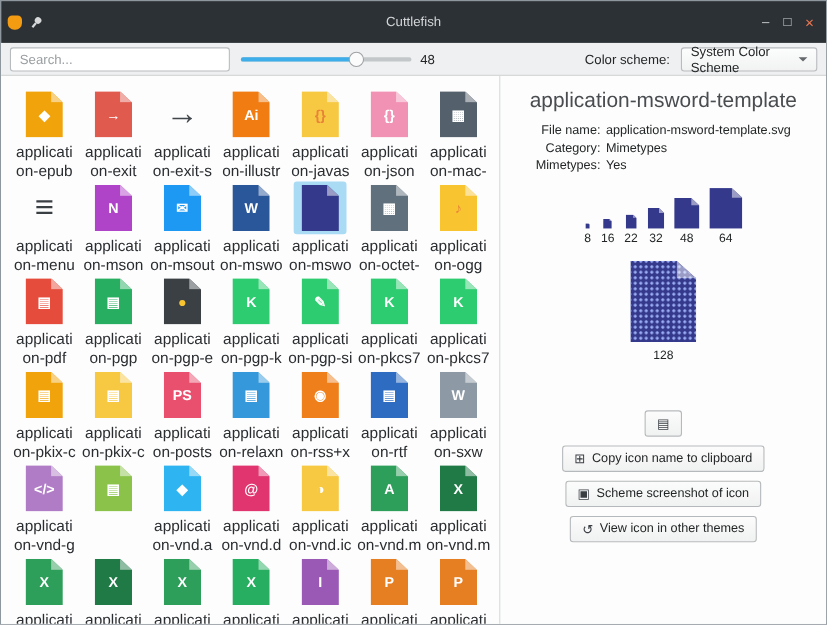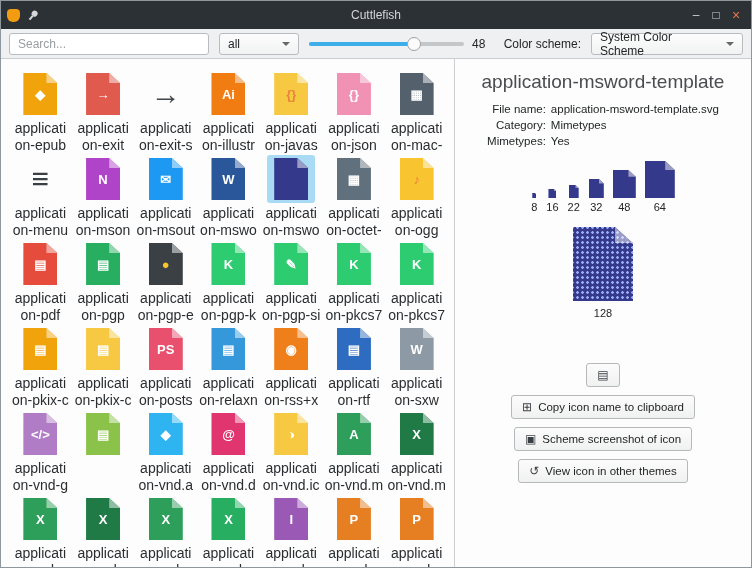--- a/index.html
+++ b/index.html
@@ -1,36 +1,36 @@
 <!DOCTYPE html>
 <html><head>
 <meta charset="utf-8">
 <style>
   * { margin:0; padding:0; box-sizing:border-box; }
   html,body { width:752px; height:568px; overflow:hidden; }
   body { font-family:"Liberation Sans", sans-serif; font-size:12px; color:#232627; background:#fcfcfc; border:1px solid #8f979e; }
 
   
-  .titlebar { position:relative; height:28px; background:#2c3136; display:flex; align-items:center; padding:0 6px; }
+  .titlebar { position:relative; height:38px; background:#2c3136; display:flex; align-items:center; padding:0 6px; }
   .title { position:absolute; left:0; right:0; text-align:center; color:#d4d6d7; font-size:12px; pointer-events:none; }
   .app-icon { width:13px; height:13px; border-radius:4px 4px 6px 6px; background:#f39c12; }
   .pin-icon { position:relative; width:12px; height:13px; margin-left:7px; transform:rotate(40deg); }
   .pin-icon::before { content:""; position:absolute; top:1px; left:3px; width:6px; height:6px; border-radius:50%; background:#d6d8d9; }
   .pin-icon::after  { content:""; position:absolute; top:7px; left:5px; width:2px; height:5px; background:#d6d8d9; }
   .winbtns { margin-left:auto; display:flex; align-items:center; gap:2px; }
   .winbtn { width:18px; text-align:center; color:#cfd1d2; font-size:12px; line-height:23px; cursor:default; }
   .winbtn.close { color:#e8754f; font-size:14px; }
 
   
   .toolbar { height:30px; background:#eff0f1; border-bottom:1px solid #cacdce; display:flex; align-items:center; padding:0 8px; gap:10px; }
   .search { width:200px; height:22px; border:1px solid #b9bcbe; border-radius:3px; background:#fff; padding:0 8px; font:12px "Liberation Sans", sans-serif; color:#232627; }
   .search::placeholder { color:#9a9e a0; color:#9a9ea0; }
   .combo { height:22px; border:1px solid #b9bcbe; border-radius:3px; background:linear-gradient(#fdfdfd,#f1f2f2); display:flex; align-items:center; justify-content:space-between; padding:0 8px; gap:8px; font-size:12px; }
   .combo.narrow { width:80px; }
-  .combo.wide { width:152px; }
+  .combo.wide { width:124px; }
   .chev { width:0; height:0; border-left:4px solid transparent; border-right:4px solid transparent; border-top:4px solid #65696c; }
   .slider { position:relative; width:155px; height:22px; }
   .slider .track { position:absolute; top:9px; left:0; right:0; height:4px; border-radius:2px; background:#c3c7c9; }
   .slider .fill { height:100%; width:68%; border-radius:2px; background:#3daee9; }
   .slider .handle { position:absolute; top:4px; left:calc(68% - 7px); width:14px; height:14px; border-radius:50%; background:#fbfbfb; border:1px solid #9ea2a4; }
   .size-val { margin-left:-2px; }
   .cs-label { margin-left:auto; }
 
   
   .content { display:flex; height:513px; background:#fdfdfd; }
@@ -75,24 +75,20 @@
   <span class="title">Cuttlefish</span>
   <span class="winbtns">
     <span class="winbtn">–</span>
     <span class="winbtn">□</span>
     <span class="winbtn close">×</span>
   </span>
 </div>
 
 <div class="toolbar">
   <input class="search" placeholder="Search..." style="">
-  <div class="combo narrow">
-    <span>all</span>
-    <span class="chev"></span>
-  </div>
   <div class="slider">
     <div class="track">
         <div class="fill"></div>
       </div>
     <div class="handle"></div>
   </div>
   <span class="size-val">48</span>
   <span class="cs-label">Color scheme:</span>
   <div class="combo wide">
     <span>System Color Scheme</span>

